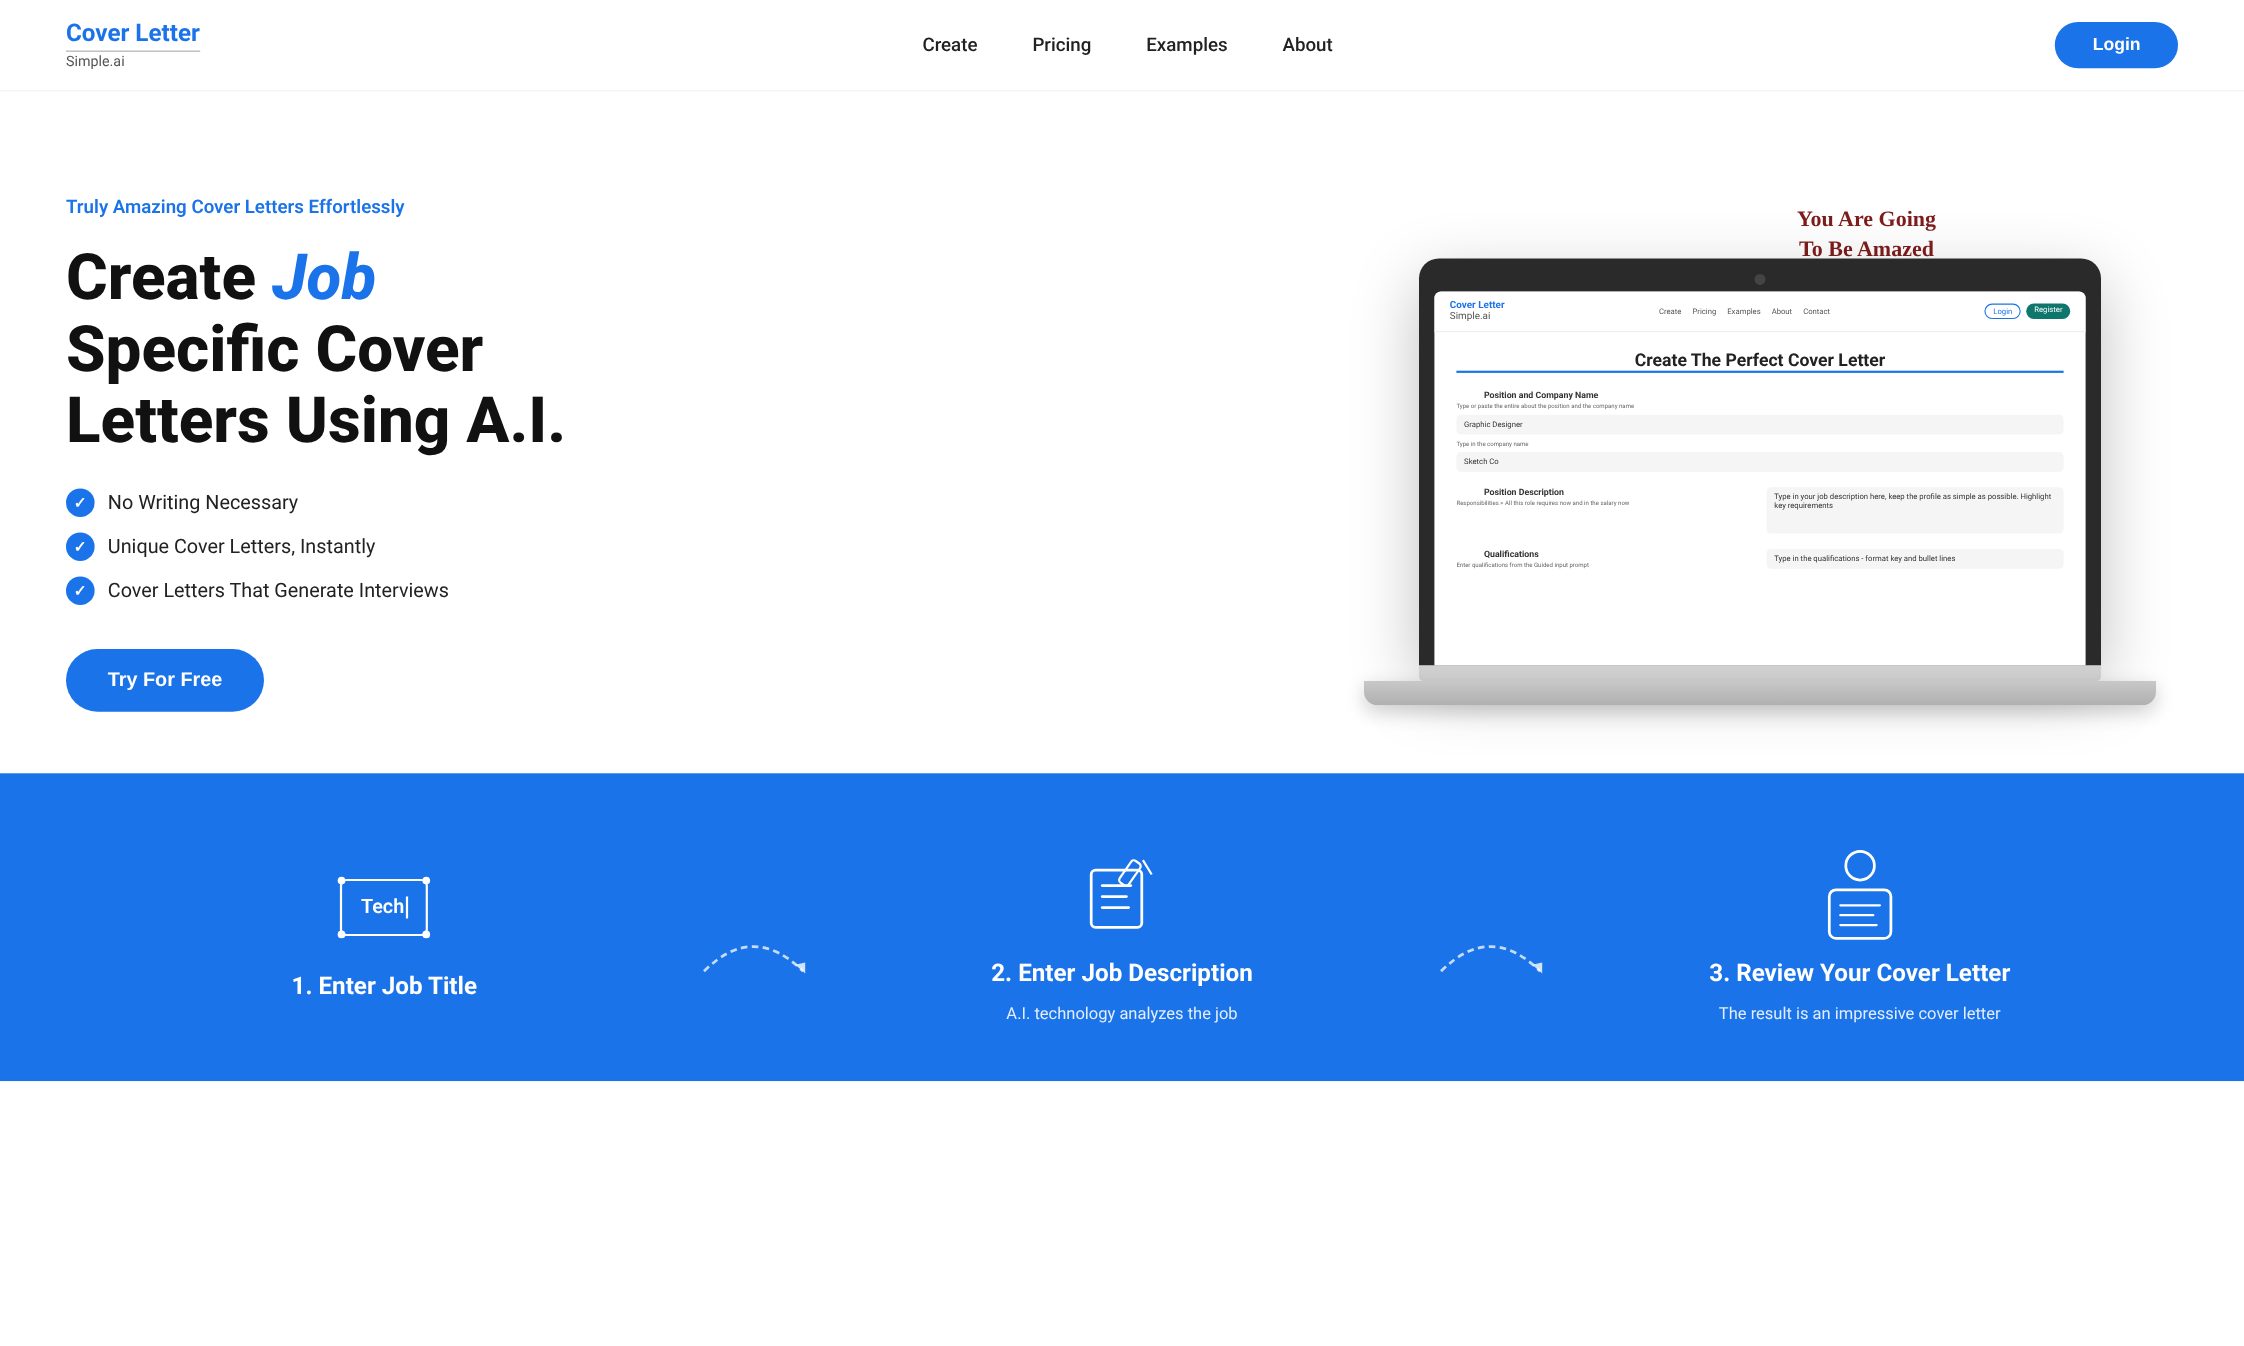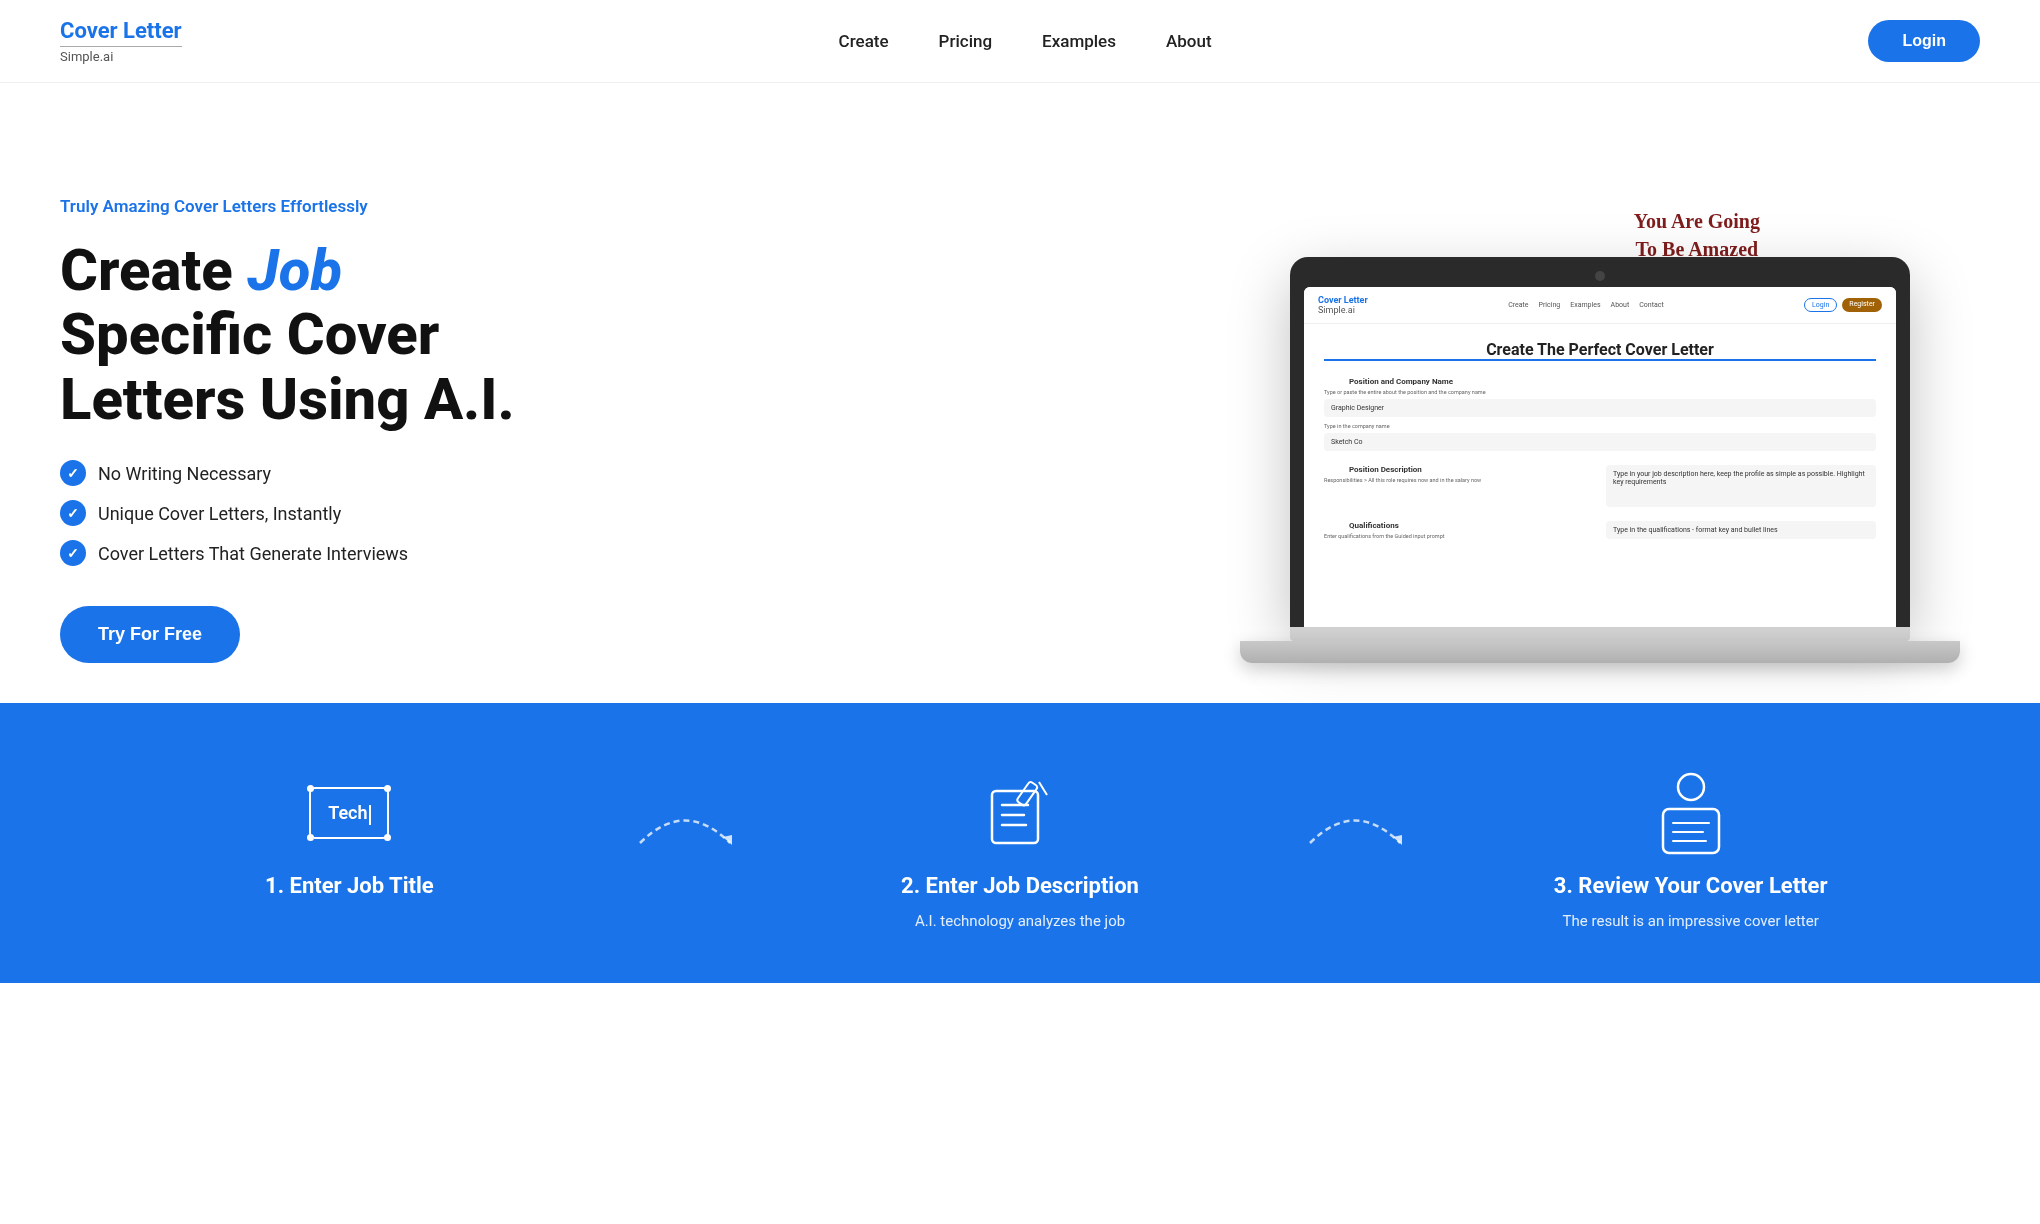--- a/index.html
+++ b/index.html
@@ -18,21 +18,21 @@
     .nav-links a {
       text-decoration: none; color: #222; font-size: 17px; font-weight: 500;
     }
     .login-btn {
       background: #1a73e8; color: #fff; border: none; border-radius: 25px;
       padding: 12px 34px; font-size: 16px; font-weight: 600; cursor: pointer;
     }
 
     
     .hero {
-      display: flex; align-items: flex-end; justify-content: space-between;
+      display: flex; align-items: center; justify-content: space-between;
       padding: 60px 60px 40px 60px; min-height: 620px; position: relative;
       overflow: hidden;
     }
     .hero-left { max-width: 480px; padding-top: 20px; }
     .hero-tagline { color: #1a73e8; font-size: 17px; font-weight: 600; margin-bottom: 22px; }
     .hero-headline { font-size: 58px; font-weight: 800; color: #111; line-height: 1.12; margin-bottom: 28px; }
     .hero-headline .highlight { color: #1a73e8; font-style: italic; }
     .hero-bullets { list-style: none; margin-bottom: 40px; }
     .hero-bullets li {
       display: flex; align-items: center; gap: 12px;
@@ -90,21 +90,21 @@
     }
     .screen-logo { font-size: 9px; font-weight: 700; color: #1a73e8; }
     .screen-links { display: flex; gap: 10px; }
     .screen-links span { font-size: 7px; color: #555; }
     .screen-btns { display: flex; gap: 5px; }
     .screen-btn-login {
       font-size: 7px; border: 1px solid #1a73e8; color: #1a73e8;
       background: #fff; padding: 2px 7px; border-radius: 10px;
     }
     .screen-btn-register {
-      font-size: 7px; background: #a16207; color: #fff;
+      font-size: 7px; background: #0f766e; color: #fff;
       padding: 2px 7px; border-radius: 10px; border: none;
     }
     .screen-content { padding: 16px 20px; }
     .screen-title { text-align: center; font-size: 16px; font-weight: 700; color: #222; margin-bottom: 0; }
     .screen-divider { height: 2px; background: #1a73e8; margin-bottom: 16px; }
     .screen-form-row { display: flex; gap: 12px; margin-bottom: 14px; }
     .screen-form-col { flex: 1; }
     .screen-label-sub { font-size: 5.5px; color: #666; margin-bottom: 4px; }
     .screen-field {
       background: #f5f5f5; border-radius: 4px; padding: 5px 7px;
@@ -122,21 +122,21 @@
     }
     .laptop-base {
       width: 720px; height: 22px; background: linear-gradient(to bottom, #c8c8c8, #b0b0b0);
       border-radius: 0 0 12px 12px; margin-left: -50px;
       box-shadow: 0 6px 18px rgba(0,0,0,0.2);
     }
 
     
     .blue-section {
       background: #1a73e8; padding: 70px 80px 50px 80px;
-      display: flex; align-items: flex-start; gap: 16px;
+      display: flex; align-items: center; gap: 16px;
     }
     .blue-step { flex: 1; text-align: center; padding: 0 30px; }
     .blue-step-icon {
       width: 80px; height: 80px; margin: 0 auto 20px auto;
       display: flex; align-items: center; justify-content: center;
     }
     .blue-step-title {
       color: #fff; font-size: 22px; font-weight: 700; margin-bottom: 12px;
     }
     .blue-step-desc { color: rgba(255,255,255,0.88); font-size: 15px; line-height: 1.5; }

